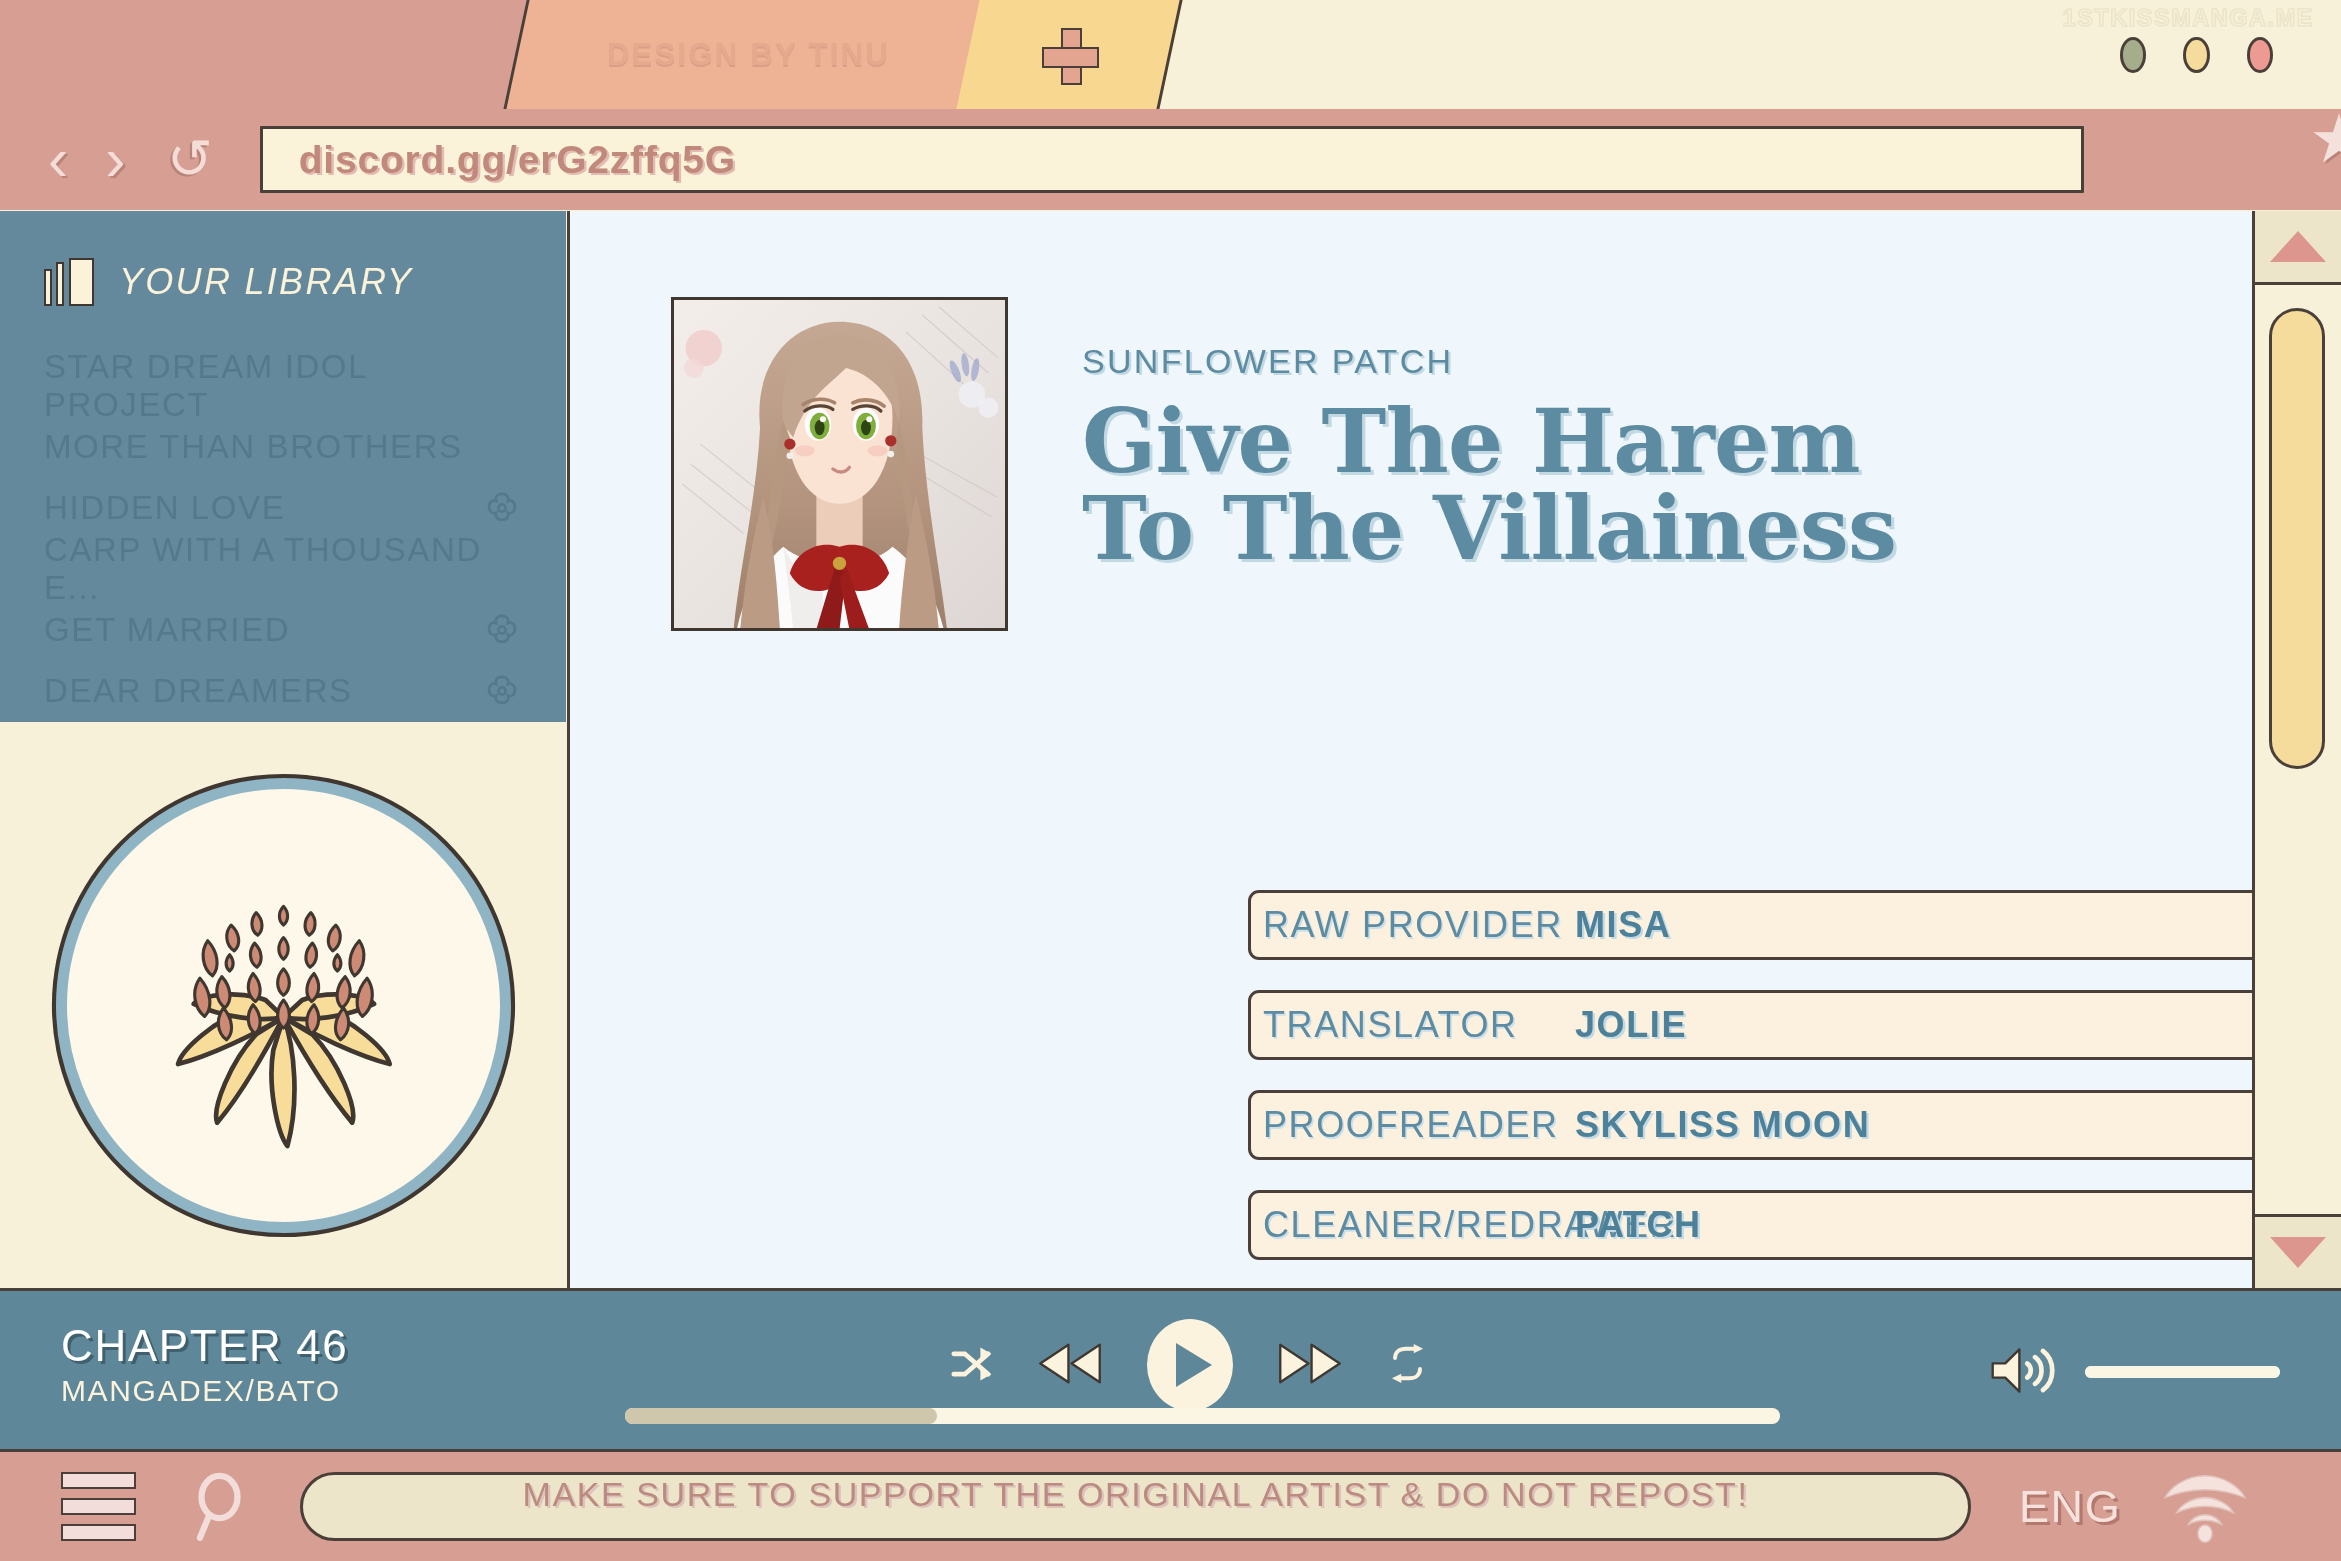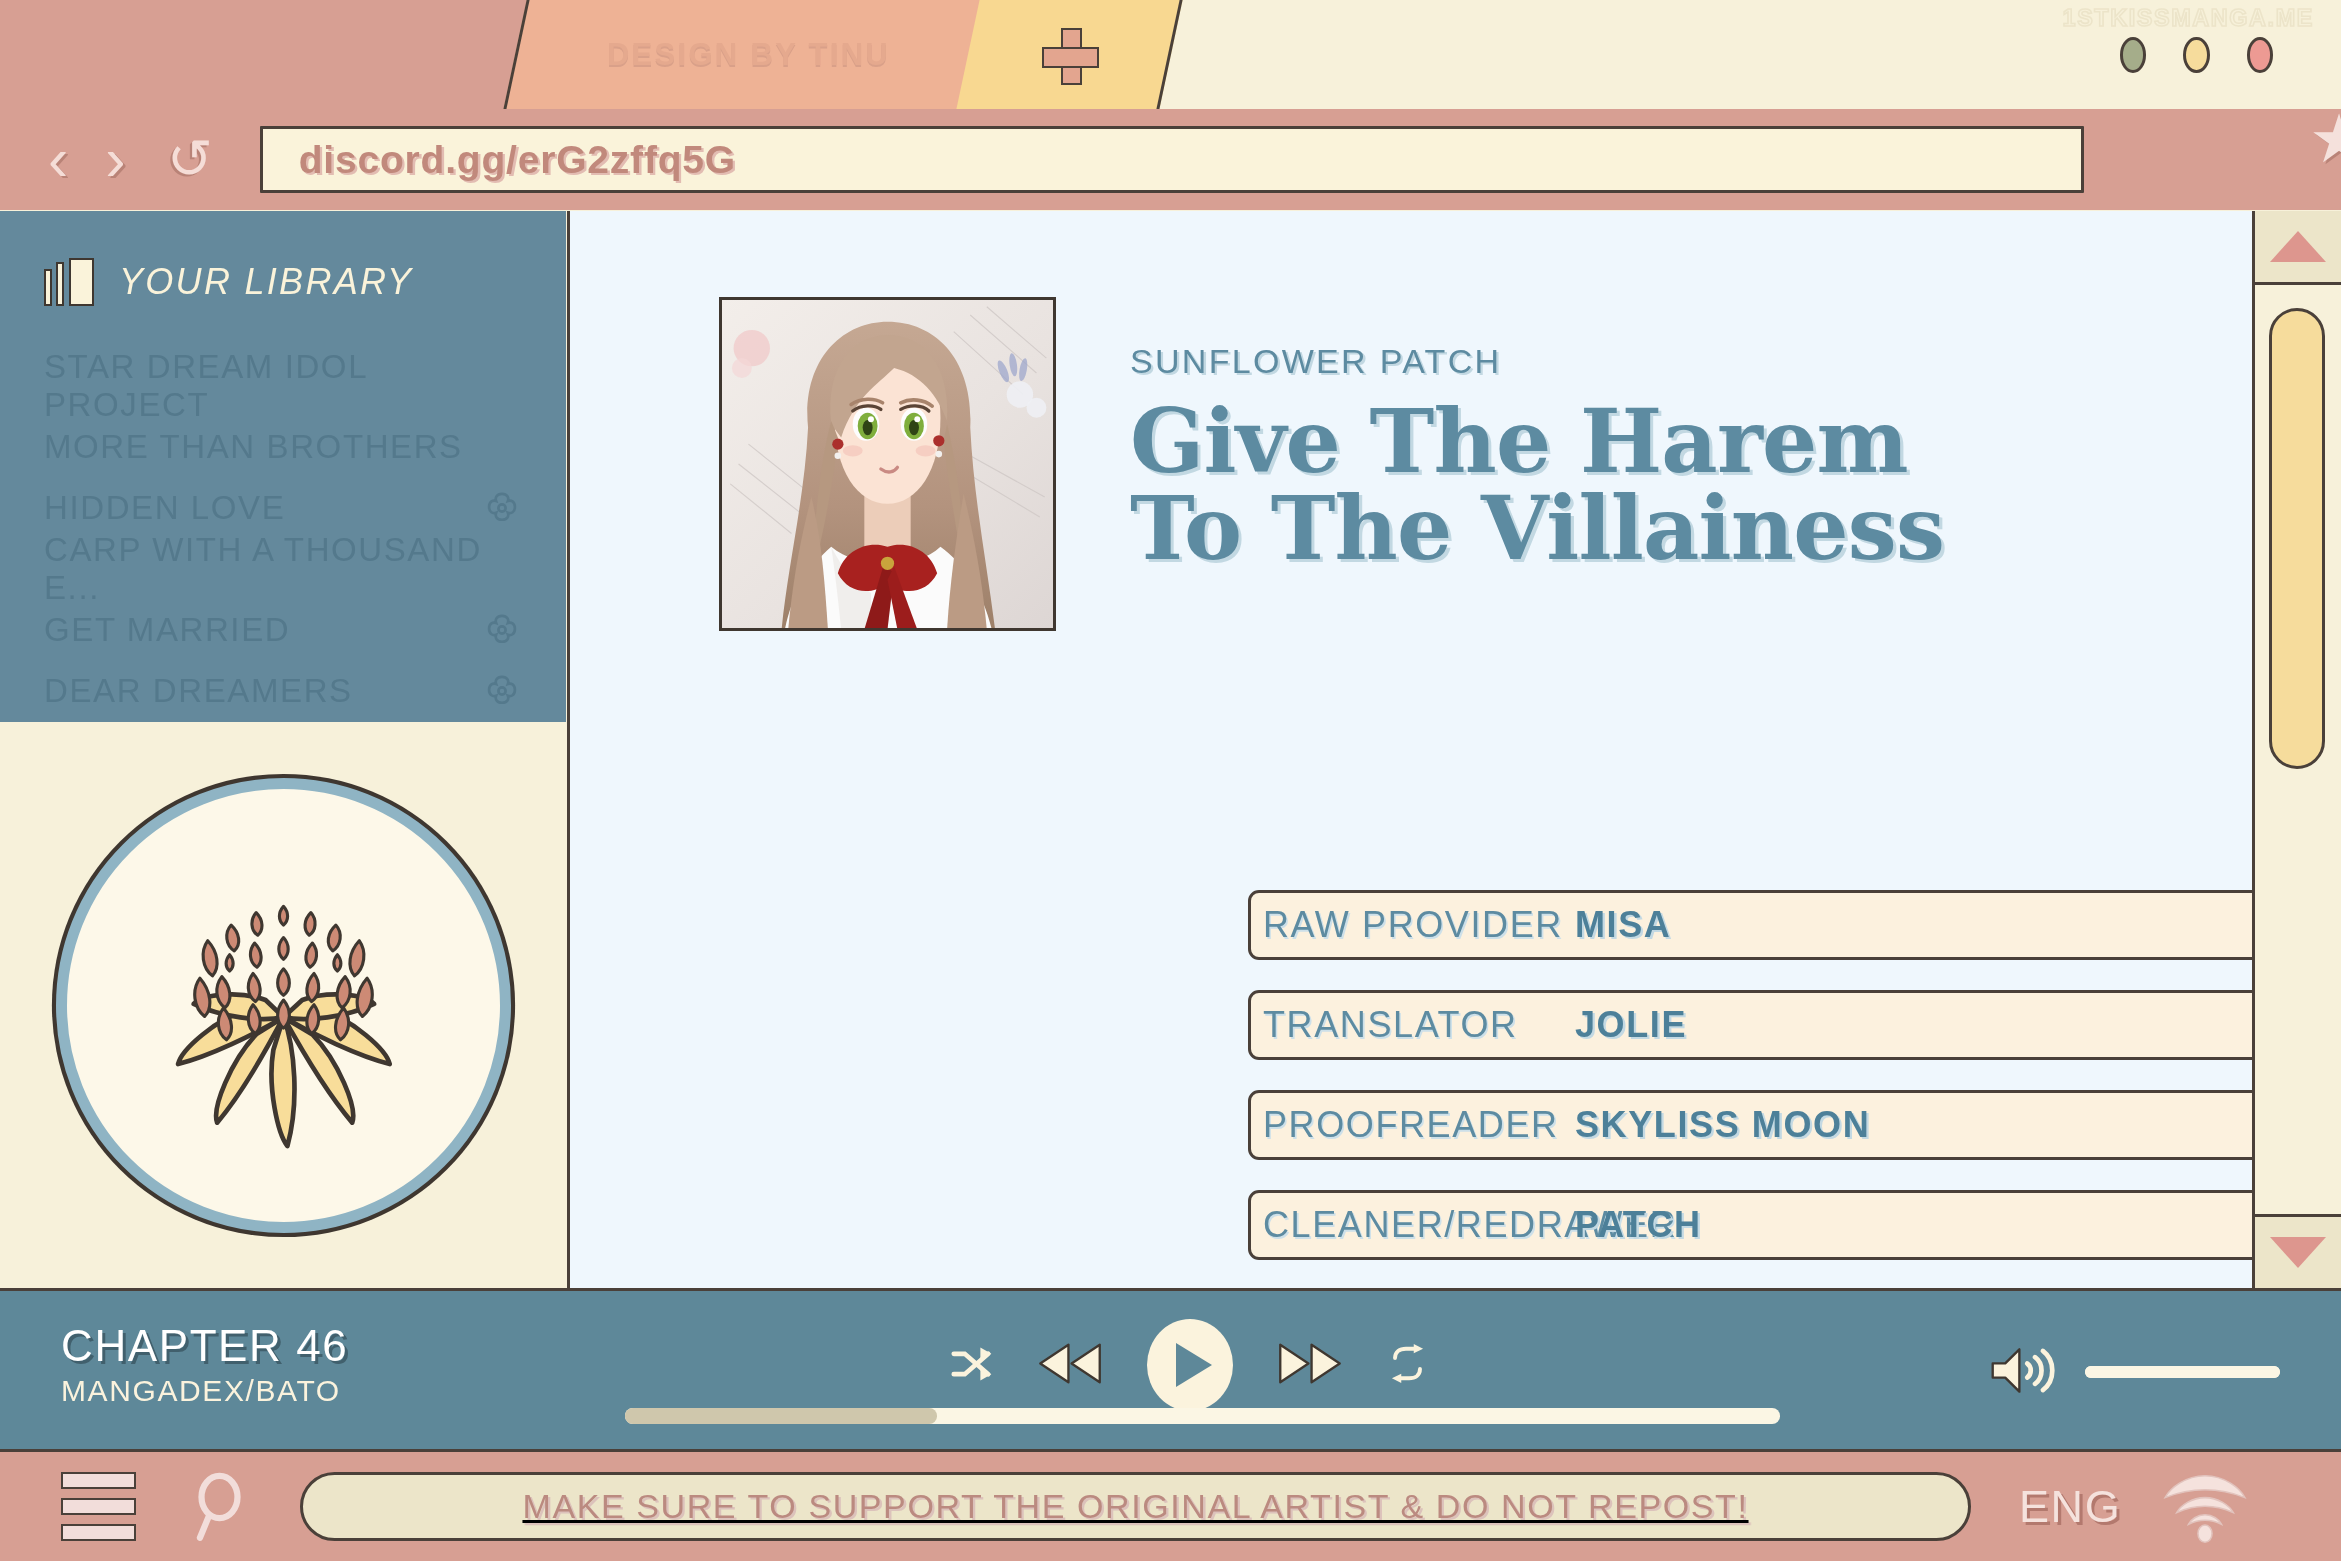--- a/index.html
+++ b/index.html
@@ -246,21 +246,20 @@
     left: 570px; top: 0;
     width: 1682px; height: 1077px;
     background: #eff7fd;
   }
   .header-row {
     position: absolute;
     top: 86px; left: 101px;
     display: flex;
     align-items: flex-start;
     gap: 74px;
-    margin-left: 48px;
   }
   .album-art {
     width: 337px; height: 334px;
     border: 3.9px solid #3f3730;
     overflow: hidden;
     position: relative;
     background: #ede8e5;
     flex: none;
   }
   .album-art svg { display:block; width:100%; height:100%; }
@@ -454,21 +453,21 @@
     margin-left: 56px;
     position: relative;
     width: 55px; height: 70px;
   }
   .status-pill {
     margin-left: 53px;
     width: 1671px; height: 69px;
     background: #ece5c9;
     border: 3.9px solid #4a4039;
     border-radius: 36px;
-    display: flex; align-items: center; justify-content: center; text-decoration: underline;
+    display: flex; justify-content: center;
   }
   .status-text {
     font-size: 34px;
     letter-spacing: 1.6px;
     color: #bb8a80;
     text-shadow: 2.3px 2.3px 0 #dcc2bb;
     font-weight: 400;
   }
   .lang {
     margin-left: 48px;

